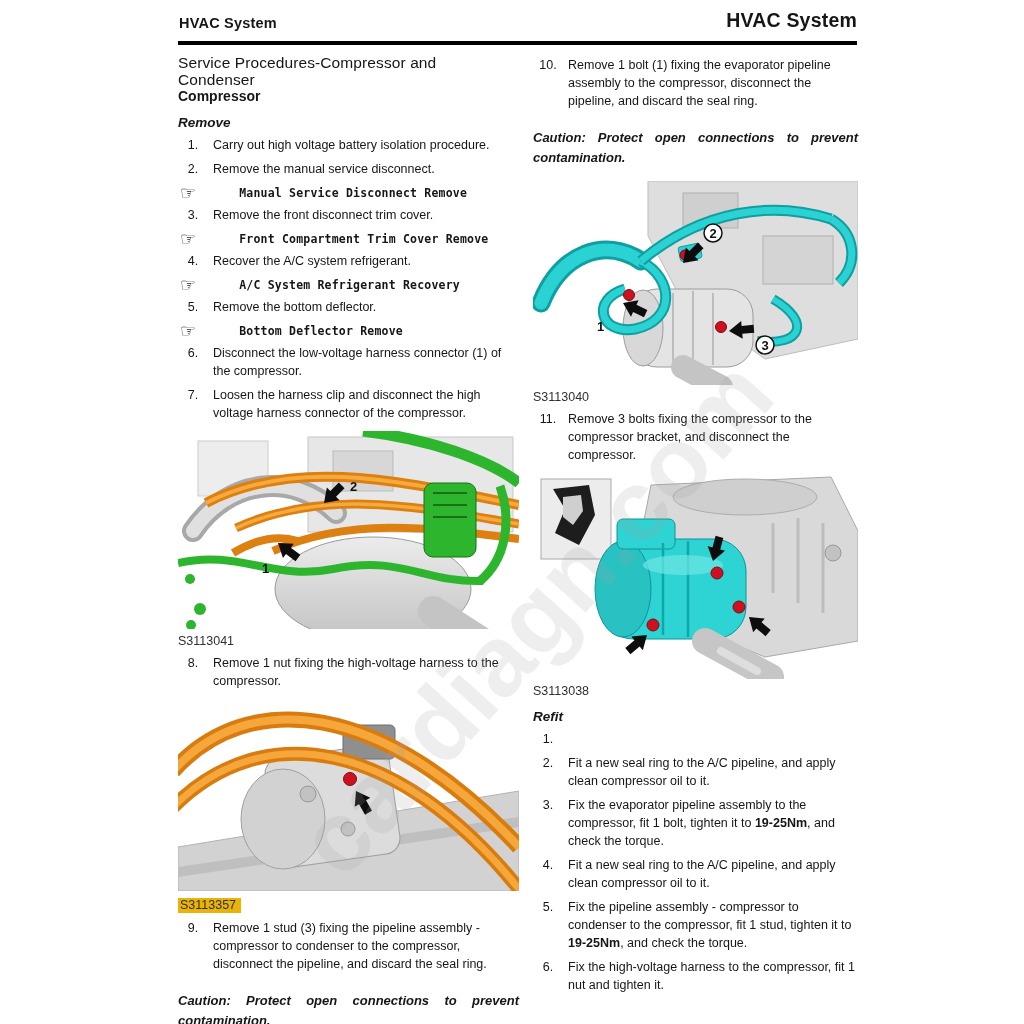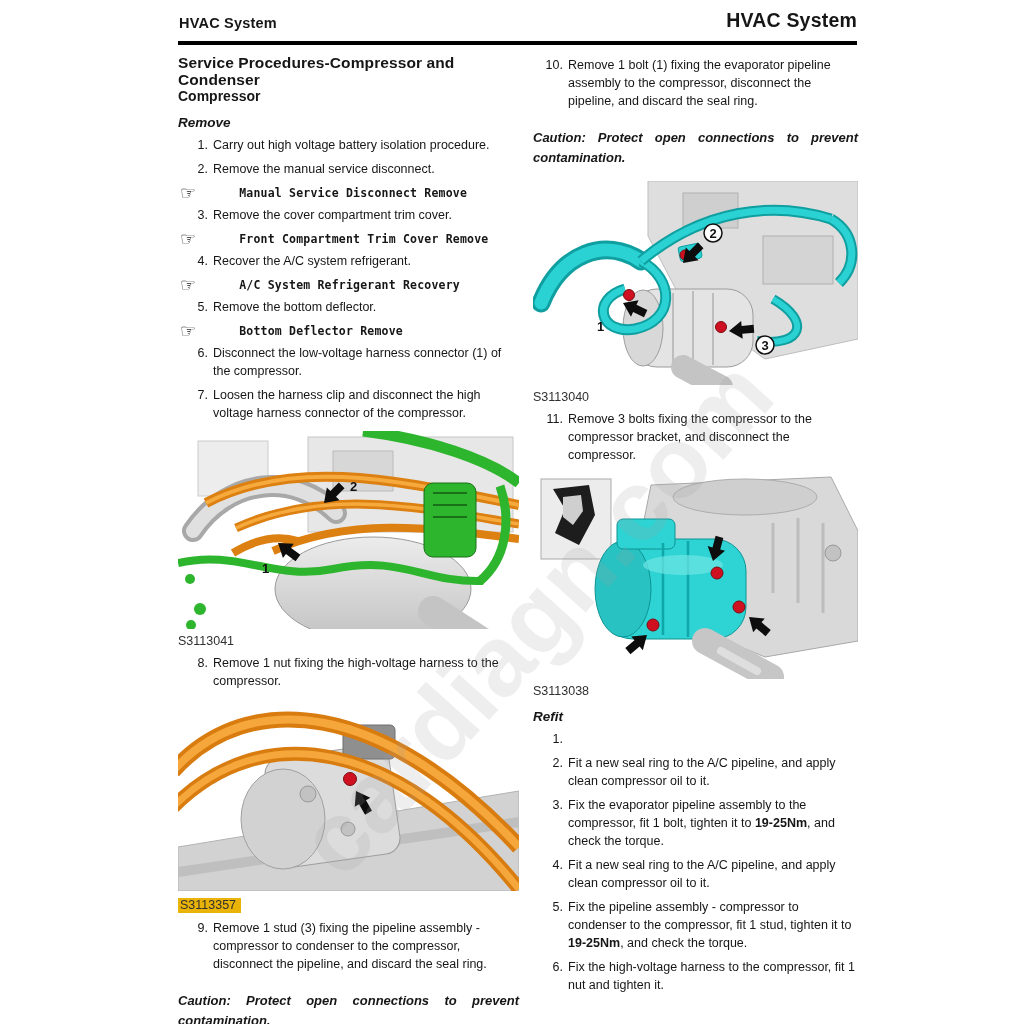--- a/index.html
+++ b/index.html
@@ -6,26 +6,26 @@
   .page{position:relative;width:1024px;height:1024px;background:#fff;overflow:hidden;
         font-family:"Liberation Sans",sans-serif;color:#161616;}
   .hdr-left{position:absolute;left:179px;top:15px;font-size:14.5px;font-weight:bold;letter-spacing:.2px;}
   .hdr-right{position:absolute;left:178px;top:9px;width:679px;text-align:right;font-size:19.5px;font-weight:bold;letter-spacing:.2px;}
   .hdr-rule{position:absolute;left:178px;top:41px;width:679px;height:4px;background:#000;}
 
   .col{position:absolute;top:54px;}
   .col-left{left:178px;width:341px;}
   .col-right{left:533px;width:325px;}
 
-  .doc-title{font-size:15.5px;font-weight:bold;line-height:17px;width:312px;letter-spacing:.1px;}
+  .doc-title{font-size:15.5px;font-weight:normal;line-height:17px;width:312px;letter-spacing:.1px;}
   .h2{font-size:14px;font-weight:bold;}
   .h3{font-size:13.5px;font-weight:bold;font-style:italic;margin-top:11px;}
 
   .step{display:flex;margin-top:6px;font-size:12.5px;line-height:18px;}
-  .step .num{flex:0 0 30px;text-align:right;}
+  .step .num{flex:0 0 30px;text-align:center;}
   .step .txt{margin-left:5px;flex:1;}
 
   .xref{display:flex;align-items:center;margin-top:8px;margin-left:2px;}
   .hand{font-size:18px;line-height:14px;margin-right:3px;color:#222;}
   .xref-txt{font-family:"DejaVu Sans Mono",monospace;font-weight:bold;font-size:11.5px;letter-spacing:.2px;padding-left:40px;}
 
   figure{margin:9px 0 0 0;}
   .fig-label{font-size:12.5px;color:#303030;margin-top:1px;}
   .fig-label.boxed{display:inline-block;background:#eab308;padding:0 5px 1px 2px;margin-top:-22px;position:relative;}
 
@@ -63,21 +63,21 @@
       <span class="txt">Remove the manual service disconnect.</span>
     </div>
 
     <div class="xref">
       <span class="hand">☞</span>
       <span class="xref-txt">Manual Service Disconnect Remove</span>
     </div>
 
     <div class="step">
       <span class="num">3.</span>
-      <span class="txt">Remove the cover compartment trim cover.</span>
+      <span class="txt">Remove the front disconnect trim cover.</span>
     </div>
 
     <div class="xref">
       <span class="hand">☞</span>
       <span class="xref-txt">Front Compartment Trim Cover Remove</span>
     </div>
 
     <div class="step">
       <span class="num">4.</span>
       <span class="txt">Recover the A/C system refrigerant.</span>

